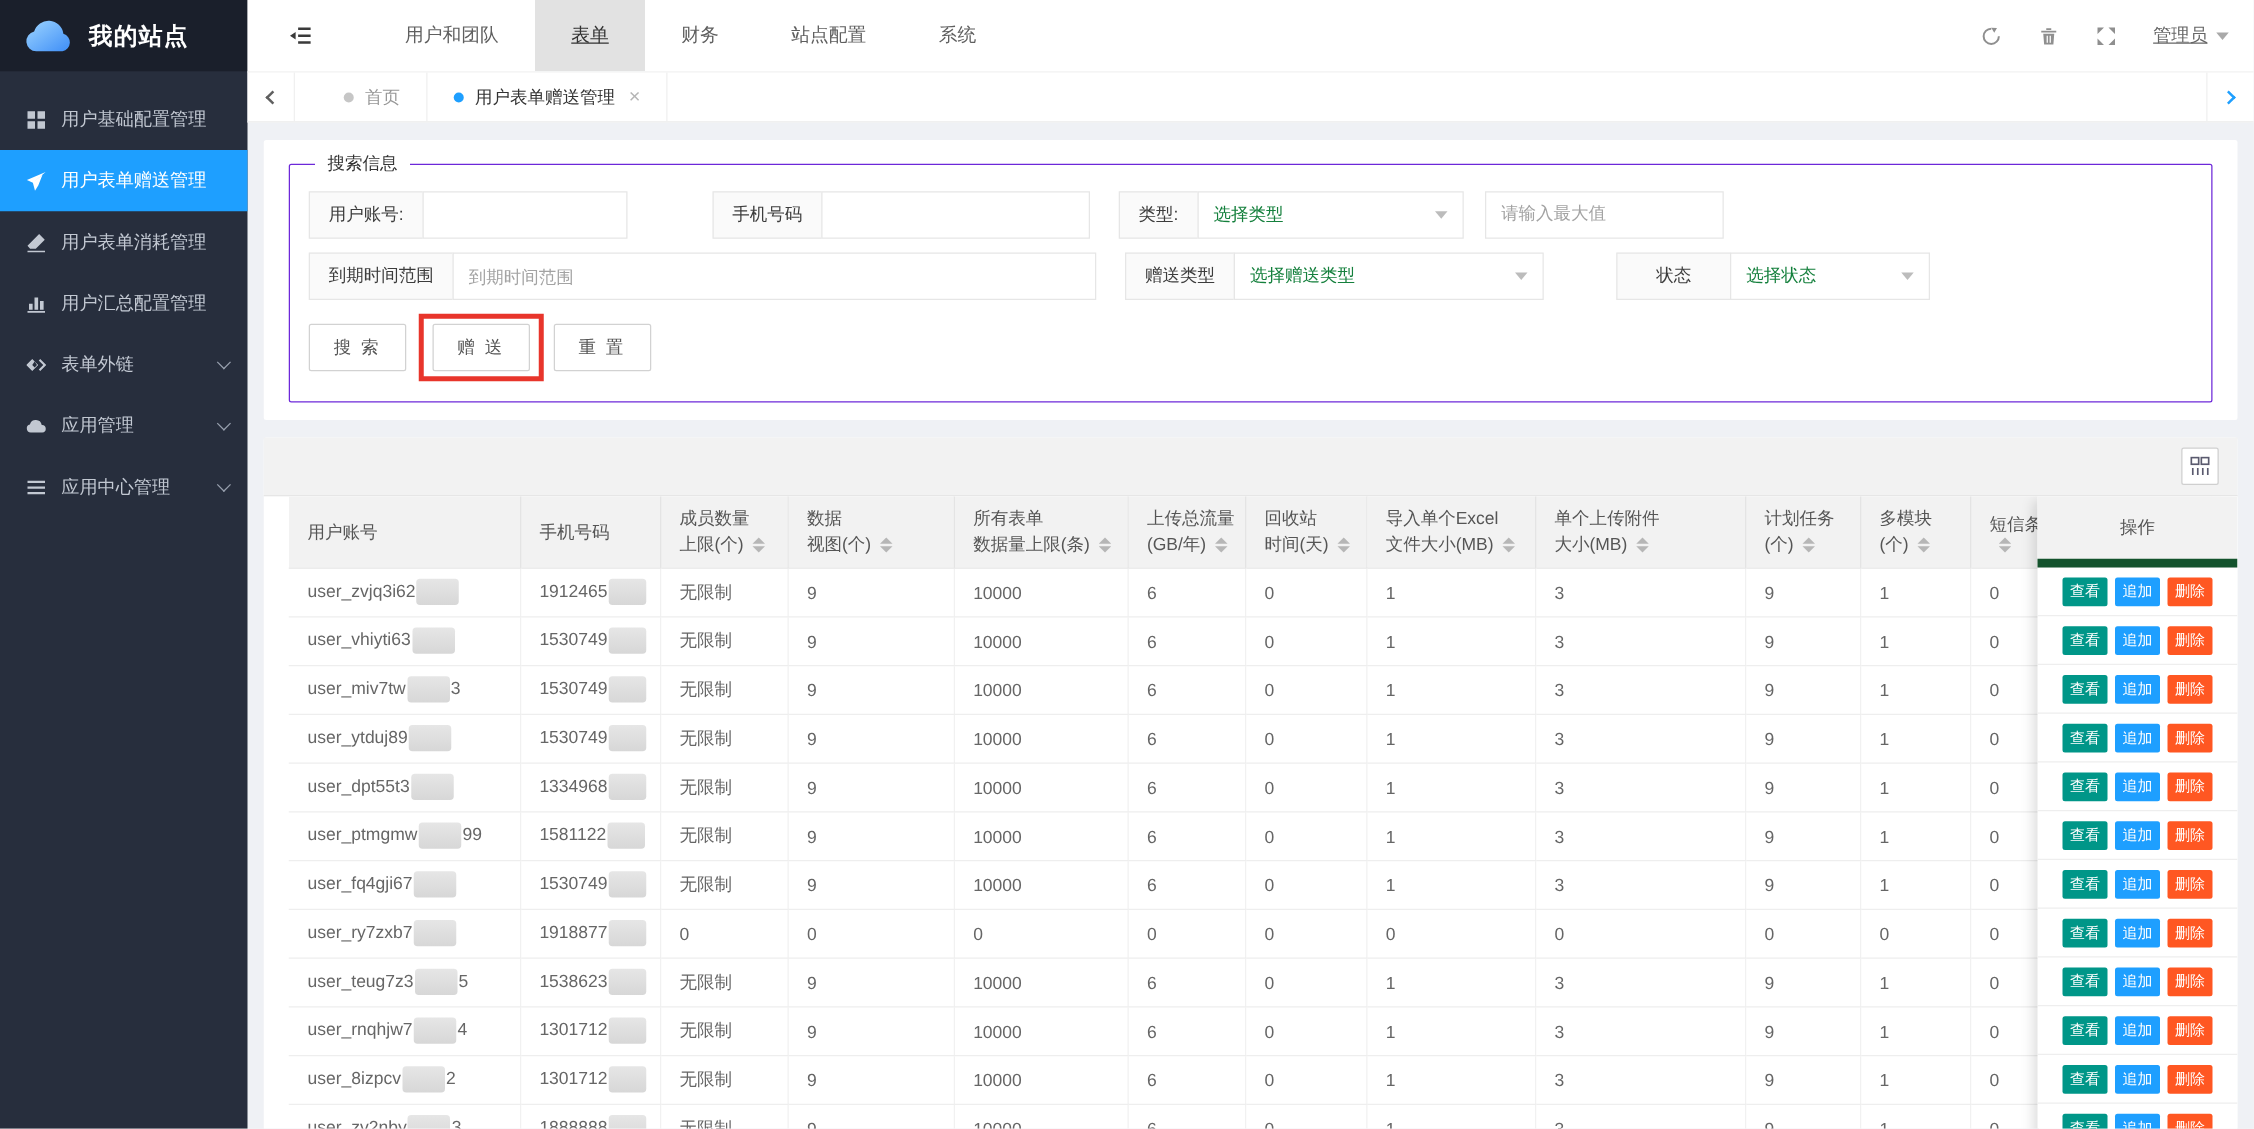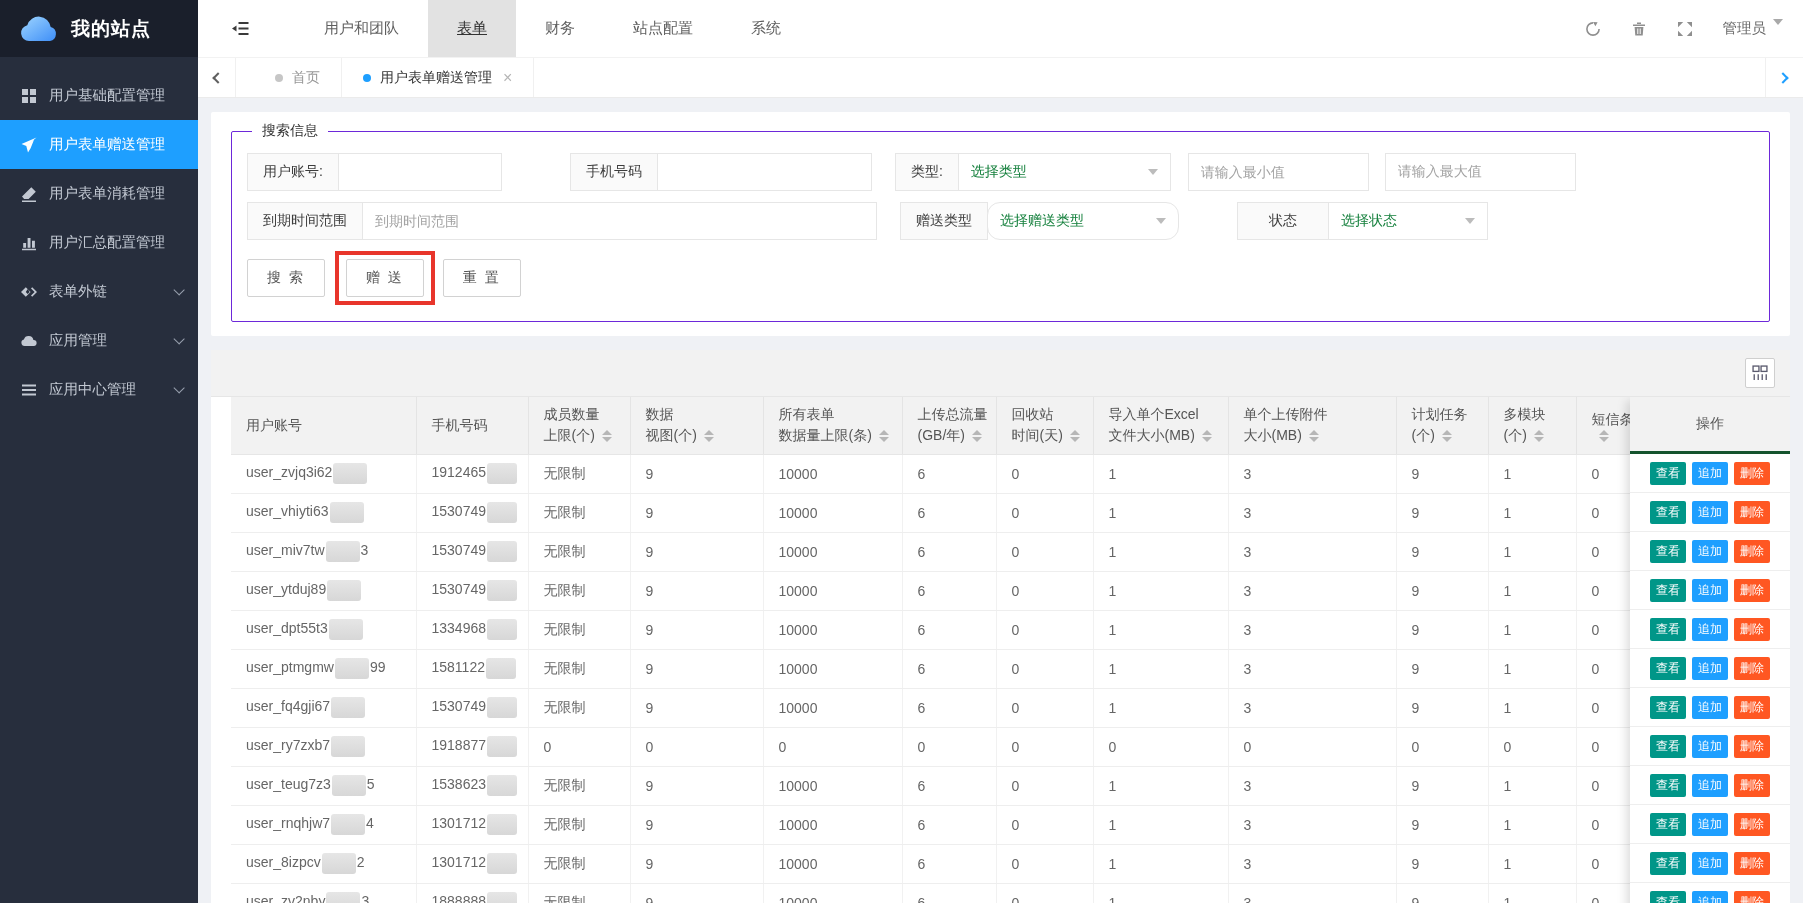--- a/index.html
+++ b/index.html
@@ -26,21 +26,21 @@
 
   .topbar { height:57px; background:#fff; display:flex; align-items:stretch; flex-shrink:0; }
   .collapse-btn { width:57px; display:flex; align-items:center; justify-content:center; cursor:pointer; color:#3a3a3a; margin-left:14px; }
   .collapse-btn svg { width:17px; height:17px; fill:currentColor; }
   .topnav { display:flex; margin-left:26px; }
   .nav-item { padding:0 29px; display:flex; align-items:center; font-size:15px; color:#5f5f5f; cursor:pointer; }
   .nav-item.active { background:#e2e2e2; color:#333;text-decoration:underline; }
   .top-right { margin-left:auto; display:flex; align-items:center; gap:30px; padding-right:20px; }
   .ticon { color:#8f8f8f; display:inline-flex; cursor:pointer; }
   .ticon svg { width:16px; height:16px; fill:currentColor; }
-  .user-menu { display:flex; align-items:flex-start; gap:7px; color:#666; font-size:14.5px; cursor:pointer; }
+  .user-menu { display:flex; align-items:center; gap:7px; color:#666; font-size:14.5px; cursor:pointer;text-decoration:underline; }
   .caret-down { width:0; height:0; border-left:5px solid transparent; border-right:5px solid transparent; border-top:6px solid #a9a9a9; }
 
   .tabbar { height:41px; background:#fff; border-top:1px solid #f2f2f2; border-bottom:1px solid #ebebeb;
     display:flex; align-items:stretch; flex-shrink:0; }
   .tab-nav-btn { width:38px; display:flex; align-items:center; justify-content:center; cursor:pointer; border-right:1px solid #f0f0f0; }
   .tab-nav-btn.right { margin-left:auto; border-right:none; border-left:1px solid #f0f0f0; }
   .chev { display:inline-block; width:8px; height:8px; border-top:2px solid #5f5f5f; border-left:2px solid #5f5f5f; }
   .chev.left { transform:rotate(-45deg); margin-left:3px; }
   .chev.right { transform:rotate(135deg); border-color:#1e9fff; margin-right:3px; }
   .tabs { display:flex; margin-left:18px; }
@@ -91,21 +91,21 @@
   .sort { display:inline-flex; flex-direction:column; gap:2px; margin-left:7px; }
   .sort i { display:block; width:0; height:0; border-left:5px solid transparent; border-right:5px solid transparent; }
   .sort .up { border-bottom:5px solid #b6b6b6; }
   .sort .dn { border-top:5px solid #b6b6b6; }
   .redact { display:inline-block; width:34px; height:21px; border-radius:3px; vertical-align:middle;
     background:linear-gradient(180deg,#e6e6e6,#d7d7d7); margin:0 1px; }
   .redact.ph { width:30px; }
 
   .ops-col { position:absolute; top:0; right:0; width:160px; background:#fff;
     box-shadow:-7px 0 10px -4px rgba(0,0,0,0.15); }
-  .ops-head { height:57px; background:#f2f2f2; border-bottom:3px solid #14532d;
+  .ops-head { height:57px; background:#f2f2f2; border-bottom:7px solid #14532d;
     display:flex; align-items:center; justify-content:center; font-size:14px; color:#555; }
   .ops-row { height:39px; border-bottom:1px solid #eee; display:flex; align-items:center;
     justify-content:center; gap:6px; }
   .abtn { border:none; border-radius:2px; color:#fff; font-size:12px; padding:3px 6px; cursor:pointer; }
   .abtn.view { background:#009688; }
   .abtn.append { background:#1e9fff; }
   .abtn.del { background:#ff5722; }
 </style>
 </head>
 <body>
@@ -263,32 +263,31 @@
               <span class="flabel">手机号码</span>
               <input style="width: 215px;">
             </div>
             <div class="fgroup" style="margin-right:17px;">
               <span class="flabel">类型:</span>
               <span class="fselect" style="width:213px;">
                 <span>选择类型</span>
                 <span class="caret-down"></span>
               </span>
             </div>
-            <input class="lone-input" style="width: 181px; margin-right: 16px;" placeholder="请输入最小值">
             <input class="lone-input" style="width: 191px; font-family: Liberation Mono, monospace;" placeholder="请输入最大值">
           </div>
 
           <div class="frow">
             <div class="fgroup" style="margin-right:23px;">
               <span class="flabel">到期时间范围</span>
               <input style="width: 515px;" placeholder="到期时间范围">
             </div>
             <div class="fgroup" style="margin-right:58px;">
               <span class="flabel">赠送类型</span>
-              <span class="fselect" style="width:192px;border-radius:13px;">
+              <span class="fselect" style="width:248px;">
                 <span>选择赠送类型</span>
                 <span class="caret-down"></span>
               </span>
             </div>
             <div class="fgroup">
               <span class="flabel" style="padding:0 31px;">状态</span>
               <span class="fselect" style="width:160px;">
                 <span>选择状态</span>
                 <span class="caret-down"></span>
               </span>

